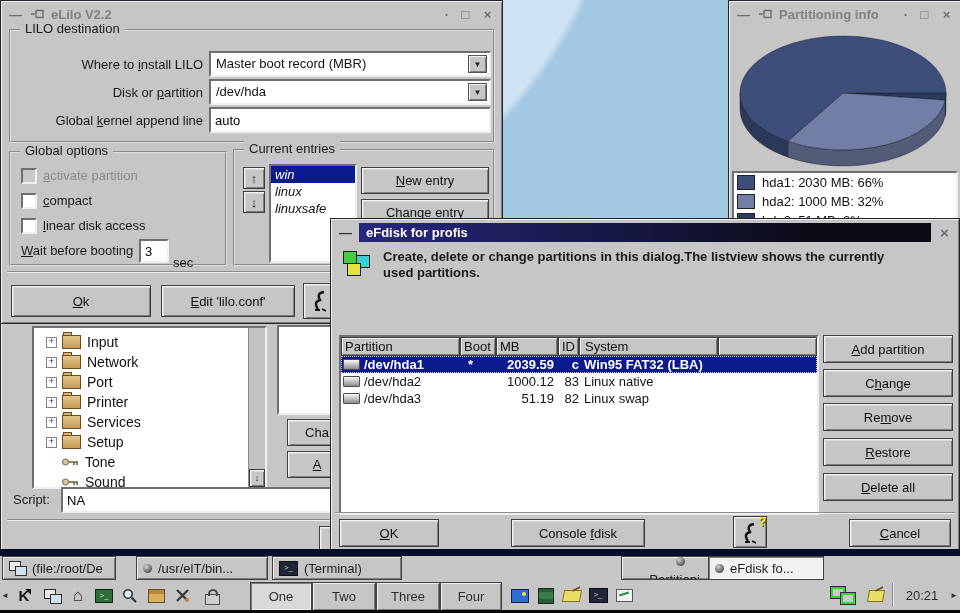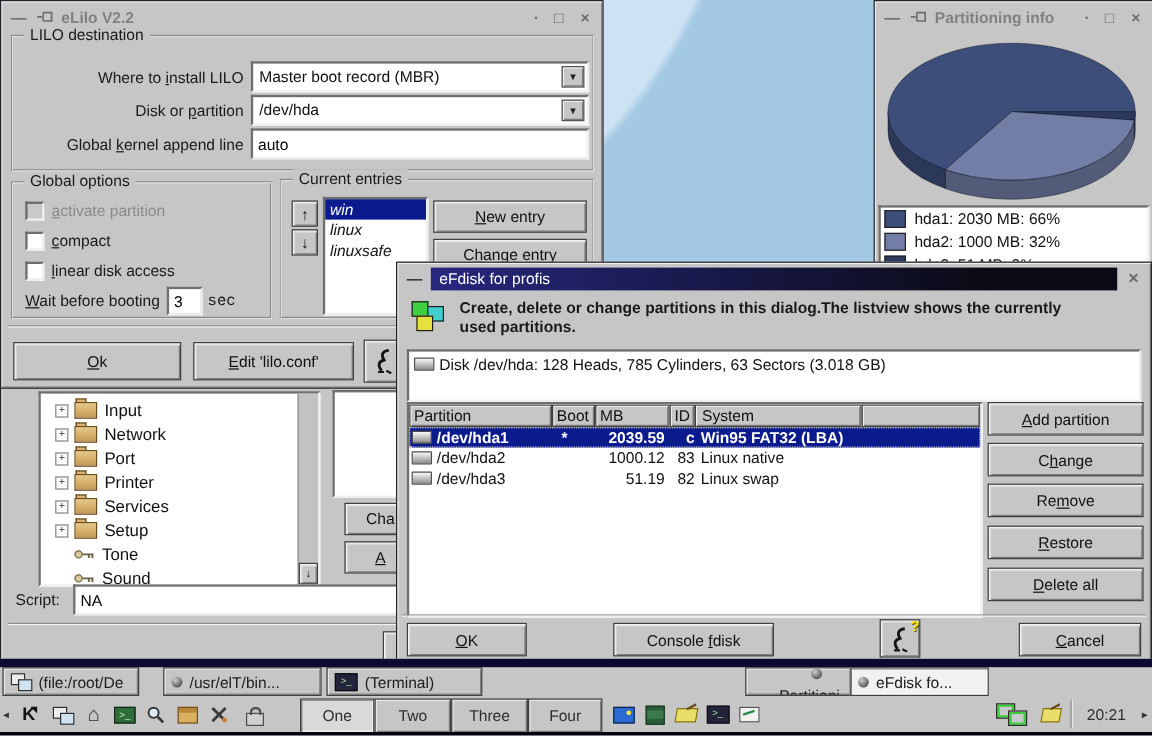--- a/index.html
+++ b/index.html
@@ -10,21 +10,21 @@
     background:radial-gradient(circle 760px at 160px -200px,#cde3f3 0 61%,#a4c9e4 62%);}
   .w{position:absolute;background:#c6c6c6;border:1px solid #23232b;
      box-shadow:inset 1px 1px 0 #efefef,inset -1px -1px 0 #7c7c7c;}
   .abs{position:absolute;}
   
   .tb{position:absolute;left:3px;right:3px;top:3px;height:20px;display:flex;align-items:center;gap:5px;padding:0 3px;}
   .tb .ttl{font-weight:bold;color:#818181;flex:1;overflow:hidden;white-space:nowrap;}
   .tbi{width:17px;height:15px;display:flex;align-items:center;justify-content:center;color:#6e6e6e;font-weight:bold;cursor:pointer;}
   .tbi.sm{width:10px;}
   .grad{flex:1;height:19px;background:linear-gradient(90deg,#27277f,#0a0a14 82%);
-        color:#fff;font-weight:normal;display:flex;align-items:center;padding:0 7px;overflow:hidden;white-space:nowrap;}
+        color:#fff;font-weight:bold;display:flex;align-items:center;padding:0 7px;overflow:hidden;white-space:nowrap;}
   
   .btn{position:absolute;background:#c6c6c6;border:1px solid #3f3f3f;
        box-shadow:inset 1px 1px 0 #f2f2f2,inset 2px 2px 0 #d9d9d9,inset -1px -1px 0 #7c7c7c;
        display:flex;align-items:center;justify-content:center;color:#111;cursor:pointer;white-space:nowrap;overflow:hidden;}
   .sunk{background:#fff;border-top:2px solid #6f6f6f;border-left:2px solid #6f6f6f;
         border-bottom:2px solid #efefef;border-right:2px solid #efefef;}
   .grp{position:absolute;border:2px groove #dedede;}
   .grp>.lg{position:absolute;top:-10px;left:9px;background:#c6c6c6;padding:0 5px;color:#1a1a1a;}
   .groove{position:absolute;height:0;border-top:1px solid #8b8b8b;border-bottom:1px solid #f0f0f0;}
   .lbl{position:absolute;color:#1a1a1a;white-space:nowrap;}
@@ -216,21 +216,21 @@
       <span class="cb dis" style="left:10px;top:15px;"></span>
       <div class="lbl dis-lbl" style="left:32px;top:15px;"><u>a</u>ctivate partition</div>
       <span class="cb" style="left:10px;top:40px;"></span>
       <div class="lbl" style="left:32px;top:40px;"><u>c</u>ompact</div>
       <span class="cb" style="left:10px;top:65px;"></span>
       <div class="lbl" style="left:32px;top:65px;"><u>l</u>inear disk access</div>
       <div class="lbl" style="left:10px;top:90px;"><u>W</u>ait before booting</div>
       <div class="fld sunk" style="left:128px;top:86px;width:26px;height:20px;">
         <input value="3" style="">
       </div>
-      <div class="lbl" style="left:162px;top:90px;font-family:Liberation Mono, monospace;">sec</div>
+      <div class="lbl" style="left:162px;top:102px;">sec</div>
     </div>
     <div class="grp" style="left:232px;top:148px;width:258px;height:113px;">
       <span class="lg">Current entries</span>
       <div class="btn" style="left:8px;top:16px;width:20px;height:20px;">
           <span>↑</span>
         </div>
       <div class="btn" style="left:8px;top:40px;width:20px;height:20px;">
           <span>↓</span>
         </div>
       <div class="sunk abs" style="left:34px;top:13px;width:84px;height:95px;">
@@ -304,26 +304,20 @@
           <span>eFdisk for profis</span>
         </span>
       <span class="tbi" style="color:#6e6e6e;font-size:15px;">×</span>
     </div>
     <div class="cubes" style="left:10px;top:31px;">
         <b class="cg"></b>
         <b class="cc"></b>
         <b class="cy"></b>
       </div>
     <div class="lbl" style="left:52px;top:30px;width:524px;white-space:normal;font-weight:bold;line-height:16px;">Create, delete or change partitions in this dialog.The listview shows the currently used partitions.</div>
-    <div class="sunk abs" style="left:8px;top:72px;width:608px;height:40px;">
-      <div style="display:flex;align-items:center;padding:3px 2px;">
-        <span class="dki"></span>
-        <span>Disk /dev/hda: 128 Heads, 785 Cylinders, 63 Sectors (3.018 GB)</span>
-      </div>
-    </div>
     <div class="sunk abs" style="left:8px;top:116px;width:476px;height:176px;overflow:hidden;background:#fff;">
       <div class="thead">
         <span class="th c0">Partition</span>
         <span class="th c1" style="padding-left:3px;">Boot</span>
         <span class="th c2" style="text-align:left;justify-content:flex-start;">MB</span>
         <span class="th c3">ID</span>
         <span class="th c4">System</span>
         <span class="th c5"></span>
       </div>
       <div class="trw sel">

